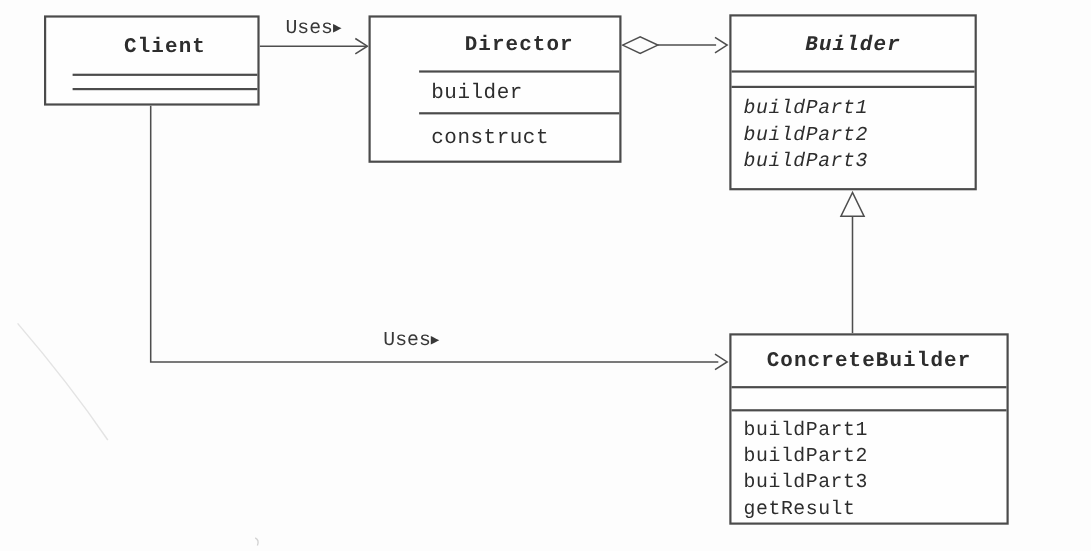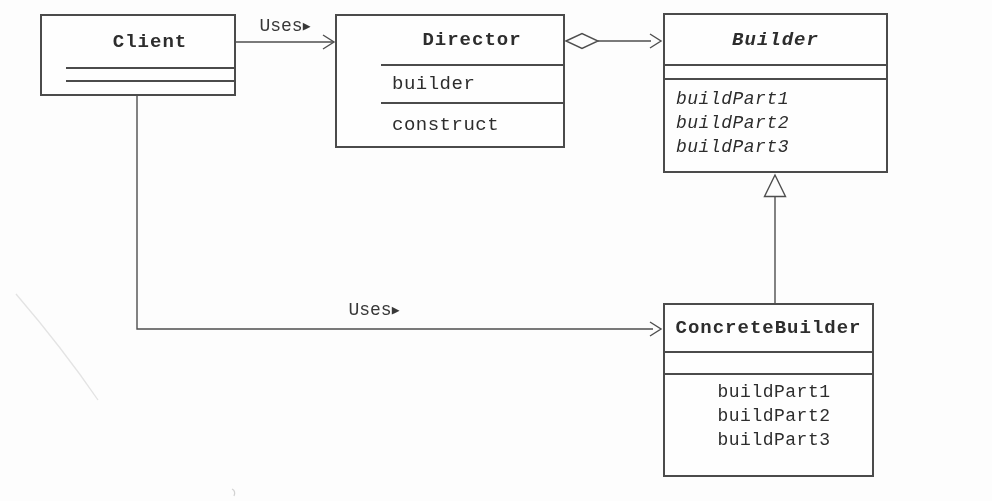--- a/index.html
+++ b/index.html
@@ -77,21 +77,21 @@
   .box-director .uml-attr-line { height: 38px; }
   .box-director .uml-method-line { flex: 1; text-align: center; }
 
   
   .box-builder { left: 663px; top: 13px; width: 225px; height: 160px; }
   .box-builder .uml-title { height: 49px; }
   .box-builder .sect-a { height: 14px; }
   .box-builder .uml-members { padding-top: 7px; }
 
   
-  .box-concrete { left: 663px; top: 303px; width: 211px; height: 174px; text-align: center; }
+  .box-concrete { left: 663px; top: 303px; width: 254px; height: 174px; }
   .box-concrete .uml-title { height: 46px; }
   .box-concrete .sect-a { height: 22px; }
   .box-concrete .uml-members { padding-top: 5px; }
 
   .uses-label {
     position: absolute;
     font-family: Liberation Mono, monospace;
     font-size: 18px;
     color: #383838;
     white-space: nowrap;
@@ -149,20 +149,21 @@
     </div>
   </div>
 
   <div class="uml-class box-concrete">
     <div class="uml-title">ConcreteBuilder</div>
     <div class="uml-sect sect-a"></div>
     <div class="uml-sect uml-members">
       <div>buildPart1</div>
       <div>buildPart2</div>
       <div>buildPart3</div>
+      <div>getResult</div>
     </div>
   </div>
 
   <div class="uses-label label-uses-director">
     <span>Uses</span><span class="dir-icon">▶</span>
   </div>
   <div class="uses-label label-uses-concrete">
     <span>Uses</span><span class="dir-icon">▶</span>
   </div>
 

